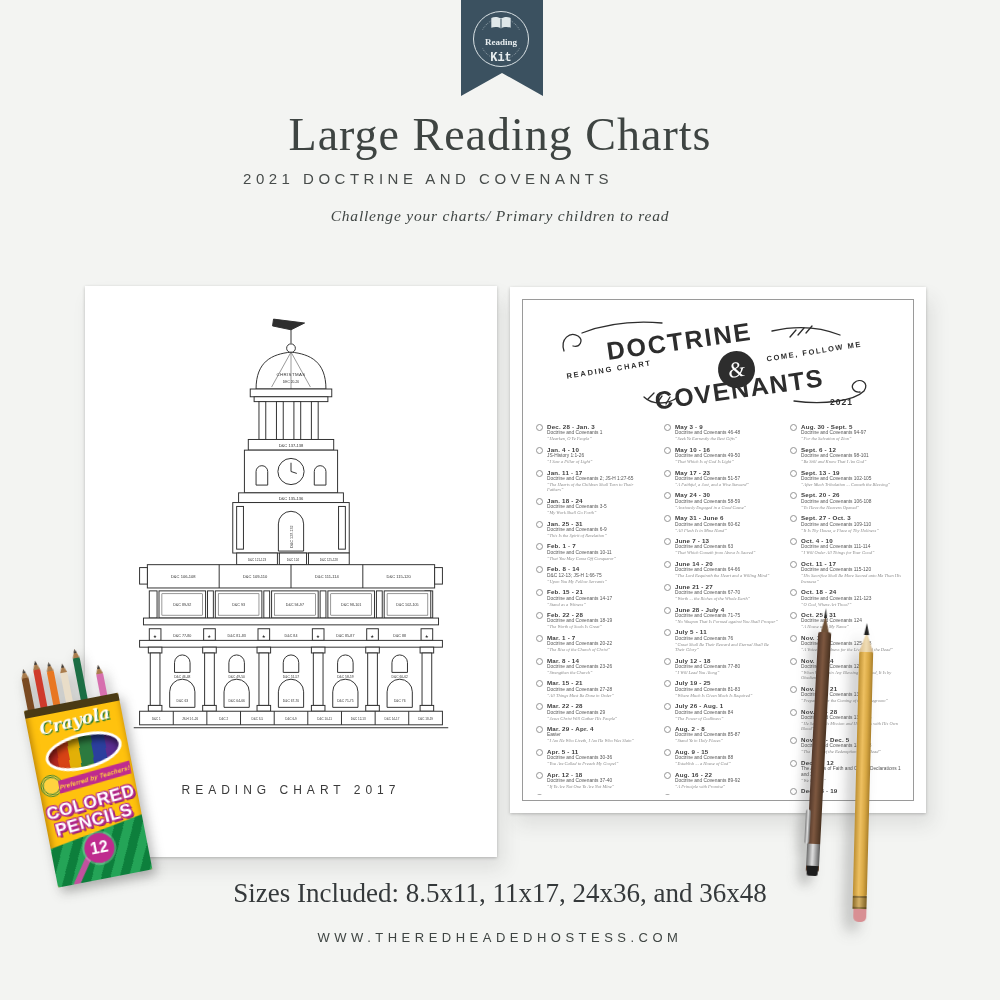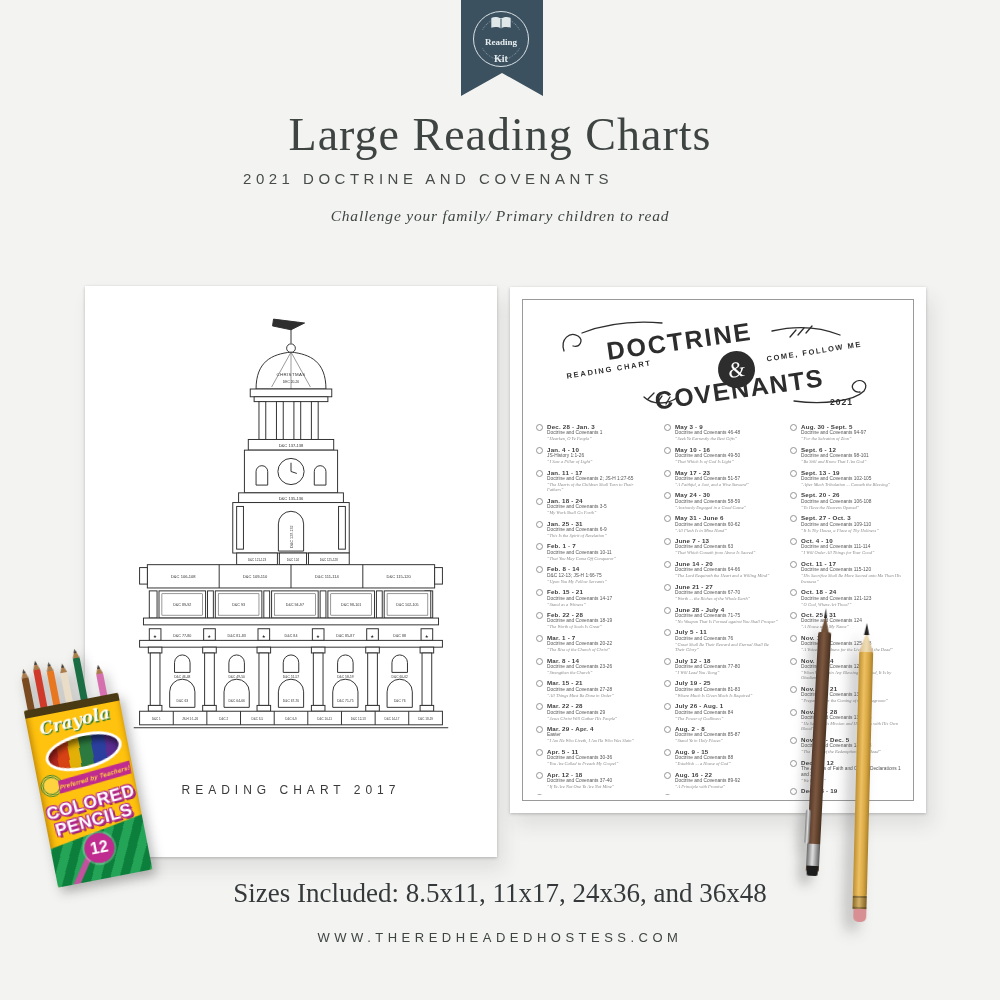--- a/index.html
+++ b/index.html
@@ -6,21 +6,21 @@
   body{width:1000px;height:1000px;position:relative;background:#f3f4f2;overflow:hidden;
        font-family:"Liberation Sans",sans-serif;color:#3f4543;}
   .abs{position:absolute;}
 
   
   .ribbon{left:461px;top:0;width:82px;height:96px;background:#3b5160;
           clip-path:polygon(0 0,100% 0,100% 100%,50% 76%,0 100%);}
   .logo-circle{left:12px;top:11px;width:54px;height:54px;border:1.5px solid #d9e1e4;border-radius:50%;
                display:flex;flex-direction:column;align-items:center;justify-content:center;gap:8px;}
   .logo-word1{font-family:"Liberation Serif",serif;font-weight:700;font-size:9px;color:#e8eef0;line-height:9px;}
-  .logo-word2{font-family:Liberation Serif, serif;font-weight:700;font-size:10px;color:#e8eef0;line-height:7px;}
+  .logo-word2{font-family:Liberation Mono, monospace;font-weight:700;font-size:12px;color:#e8eef0;line-height:7px;}
   .arc-dots{position:absolute;width:40px;height:40px;border-radius:50%;left:6px;top:6px;
             border:1px dotted rgba(222,230,232,.55);clip-path:polygon(0 0,100% 0,100% 28%,0 28%);}
   .arc-dots.b{transform:rotate(180deg);}
 
   
   .title{left:0;top:108px;width:1000px;text-align:center;font-family:"Liberation Serif",serif;
          font-size:46px;letter-spacing:1px;color:#3e4442;}
   .subtitle{left:0;top:170px;width:856px;text-align:center;font-size:15px;letter-spacing:4.5px;
             font-weight:500;color:#474c4b;}
   .desc{left:0;top:204px;width:1000px;text-align:center;font-family:"Liberation Serif",serif;
@@ -148,21 +148,21 @@
       <line x1="10" y1="2.5" x2="10" y2="11.6" stroke="#3b5160" stroke-width="1"></line>
     </svg>
     <div class="logo-word1">Reading</div>
     <div class="logo-word2">Kit</div>
   </div>
 </div>
 
 <div class="abs title">Large Reading Charts</div>
 <div class="abs subtitle">2021 DOCTRINE AND COVENANTS</div>
 <div class="abs desc">
-  <div>Challenge your family/ Primary children to read</div>
+  <div>Challenge your charts/ Primary children to read</div>
 </div>
 
 <div class="abs page left-page">
   <svg class="abs temple" width="330" height="426" viewBox="0 0 340 432">
     <g stroke="#2e2e2e" fill="#ffffff" stroke-width="1">
 
       <line x1="170" y1="16" x2="170" y2="33"></line>
       <polygon points="152,8 184,12 170,19 151,15" fill="#2e2e2e"></polygon>
       <circle cx="170" cy="38" r="4.5"></circle>
 

